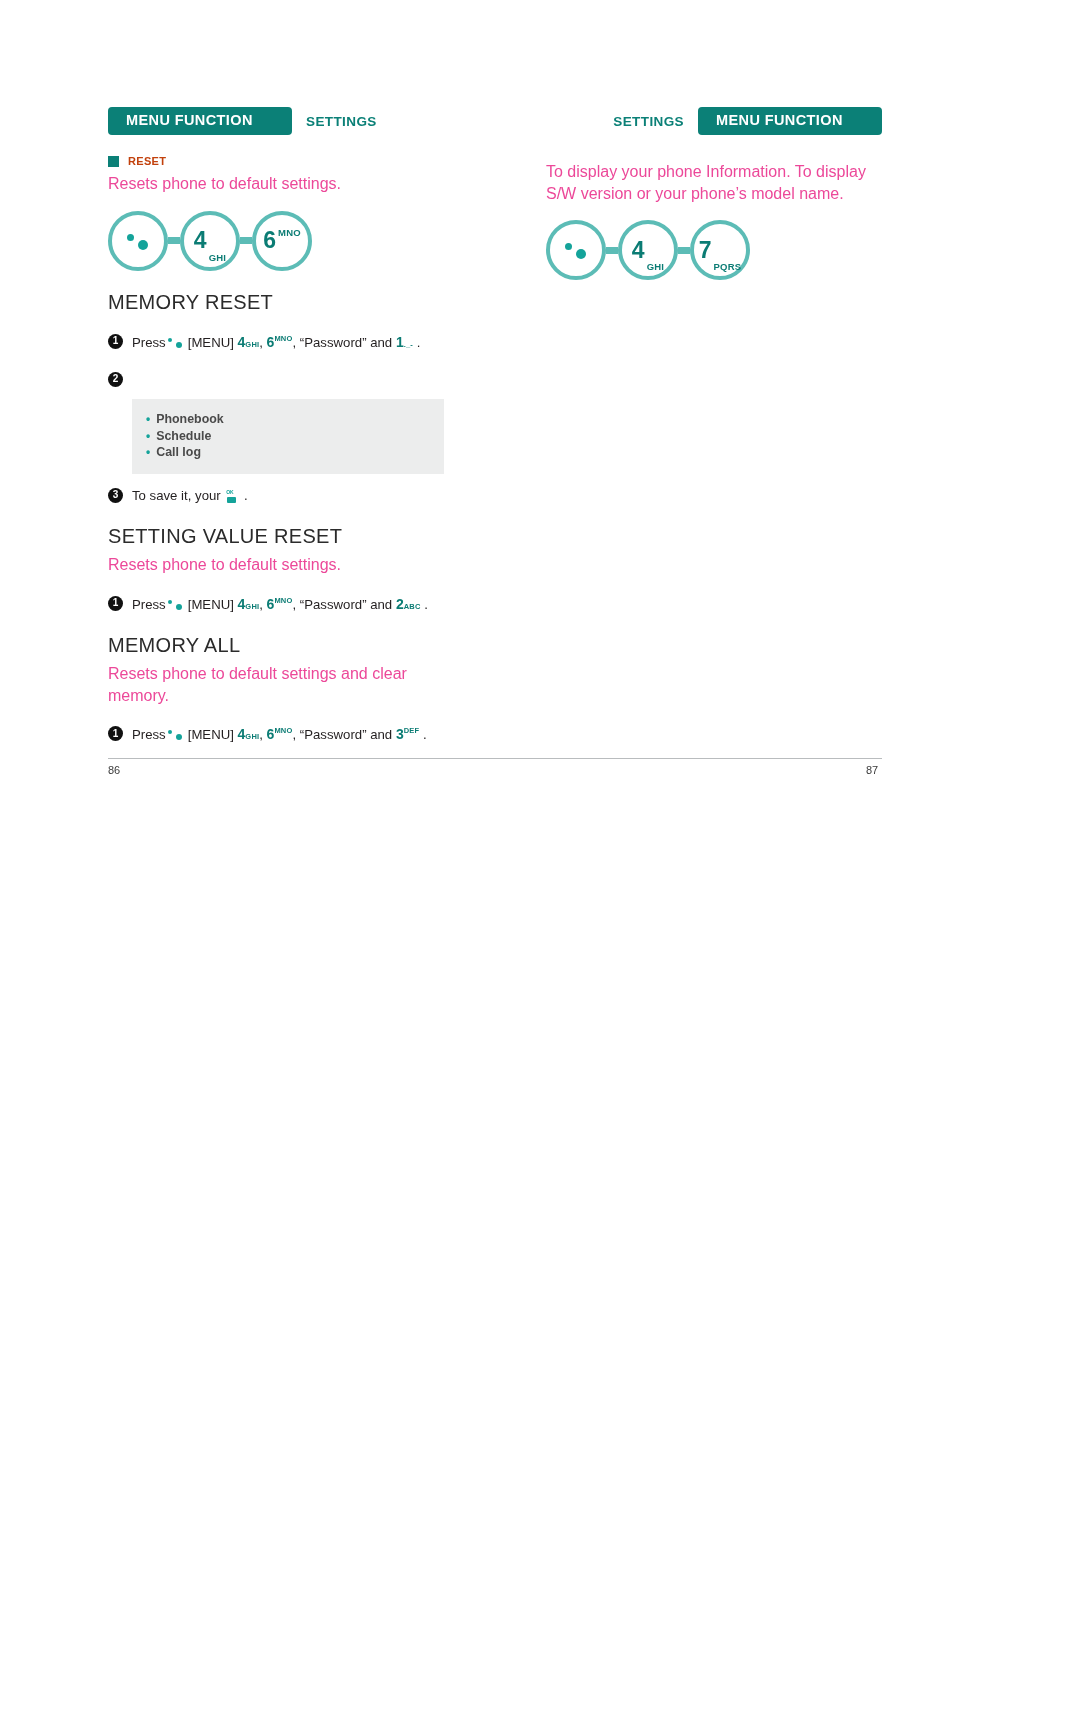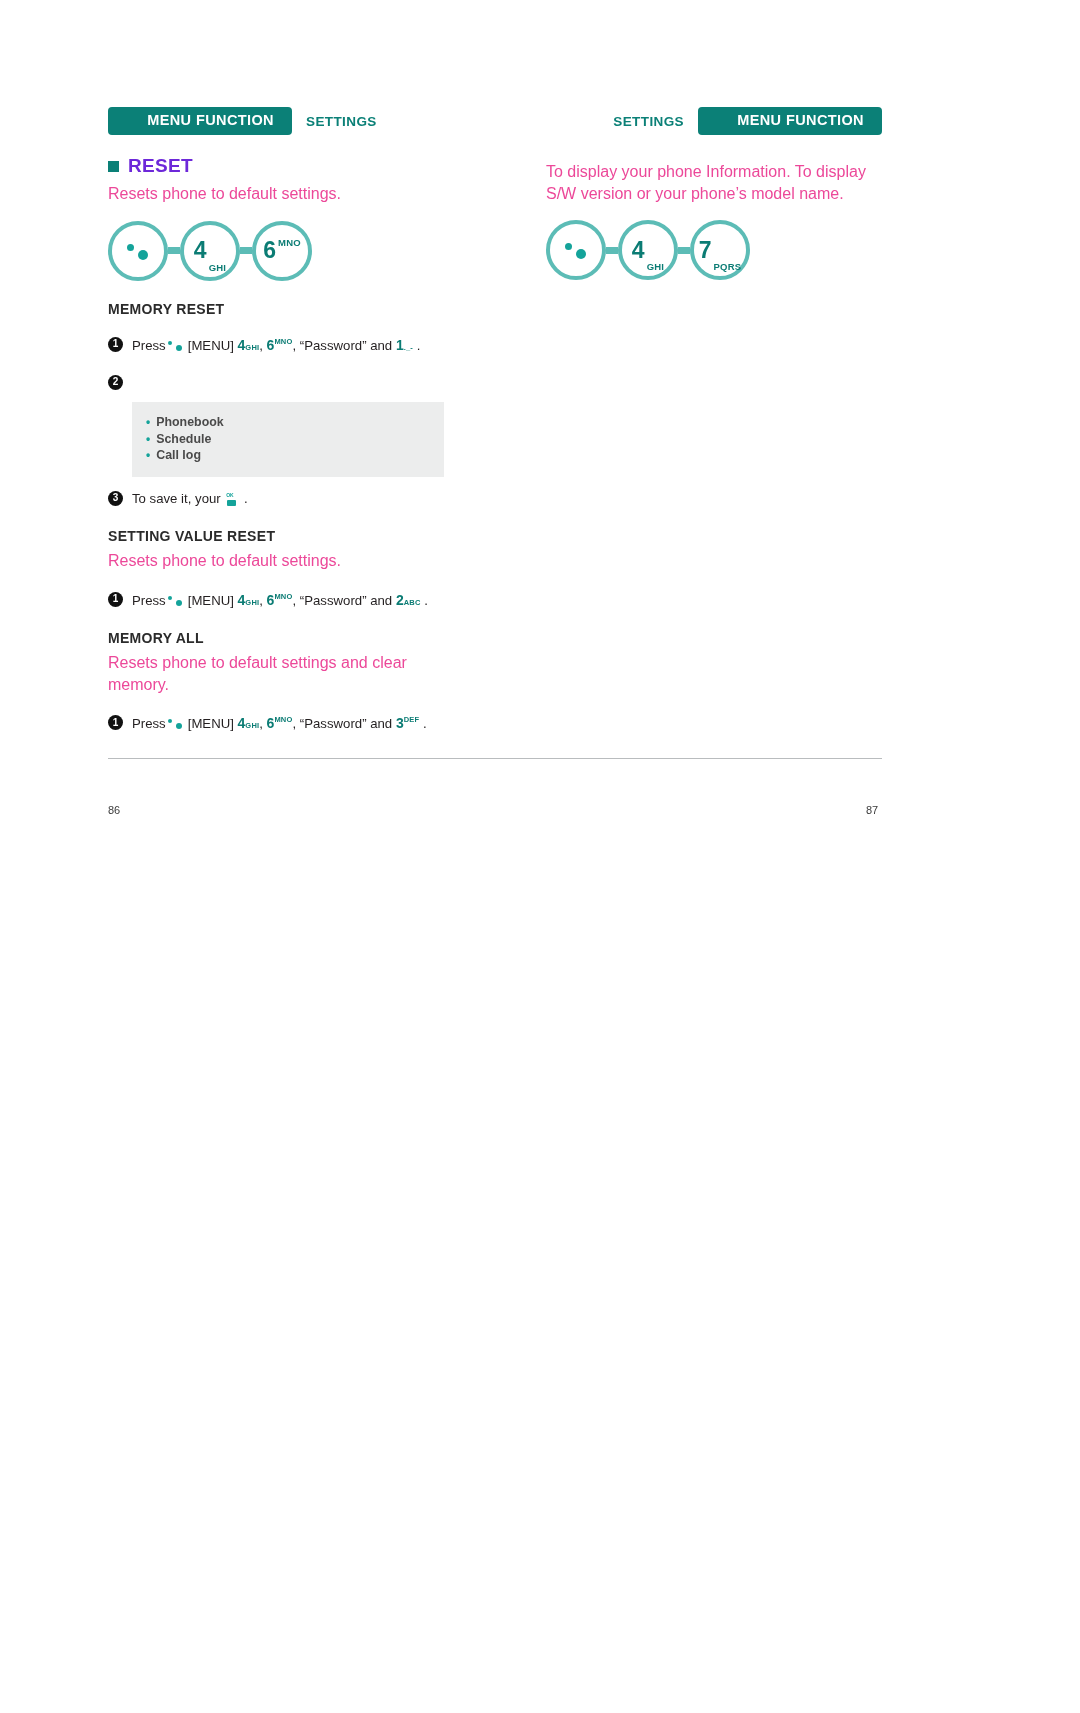--- a/index.html
+++ b/index.html
@@ -44,21 +44,21 @@
   .header-right { left: 546px; flex-direction: row; width: 336px; justify-content: flex-end; }
 
   .tab-chip {
     background: #0b8077;
     color: #ffffff;
     font-size: 14.5px;
     font-weight: bold;
     letter-spacing: 0.4px;
     padding: 6px 18px 7px 18px;
     line-height: 1;
-    text-align: right;
+    text-align: left;
   }
   .chip-left {
     border-radius: 4px 4px 4px 4px;
     width: 148px;
   }
   .chip-right {
     border-radius: 4px 4px 4px 4px;
     width: 148px;
   }
   .tab-sub {
@@ -70,23 +70,23 @@
   }
   .header-left .tab-sub  { margin-left: 14px; }
   .header-right .tab-sub { margin-right: 14px; }
 
   
   .section-title {
     display: flex;
     align-items: center;
     gap: 9px;
     margin: 0;
-    font-size: 19px;
-    font-weight: bold;
-    color: #6d28d9;
+    font-size: 11px;
+    font-weight: bold;
+    color: #c2410c;
     letter-spacing: 0.3px;
   }
   .sq {
     width: 11px;
     height: 11px;
     background: #0b8077;
     display: inline-block;
     flex: none;
   }
   .lede {
@@ -142,22 +142,22 @@
     position: absolute;
     border-radius: 50%;
     background: #14a39a;
     display: block;
   }
   .menu-dots i:nth-child(1) { width: 7px;  height: 7px;  left: 4px;  top: 2px; }
   .menu-dots i:nth-child(2) { width: 10px; height: 10px; left: 15px; top: 8px; }
 
   
   .subhead {
-    font-size: 14px;
-    font-weight: bold;
+    font-size: 20px;
+    font-weight: normal;
     color: #2b2b2b;
     letter-spacing: 0.3px;
     margin: 20px 0 0 0;
   }
 
   
   .step {
     display: flex;
     align-items: flex-start;
     margin-top: 18px;
@@ -257,21 +257,21 @@
   .footer-rule {
     position: absolute;
     left: 108px;
     top: 758px;
     width: 774px;
     height: 1px;
     background: #b9bcbe;
   }
   .pagenum {
     position: absolute;
-    top: 804px;
+    top: 764px;
     font-size: 11px;
     color: #3b3b3b;
   }
   .pagenum-left  { left: 108px; }
   .pagenum-right { left: 866px; }
 </style>
 </head>
 <body>
 
 <div class="spread">

